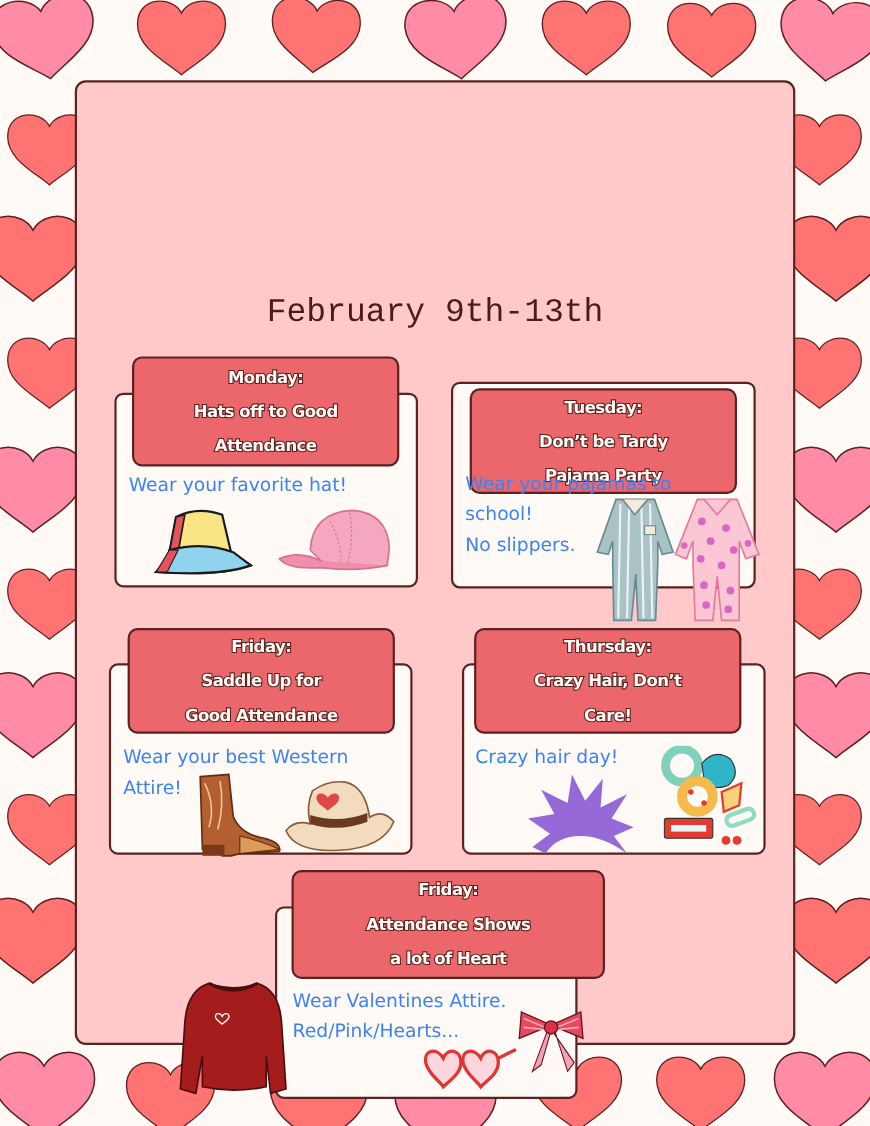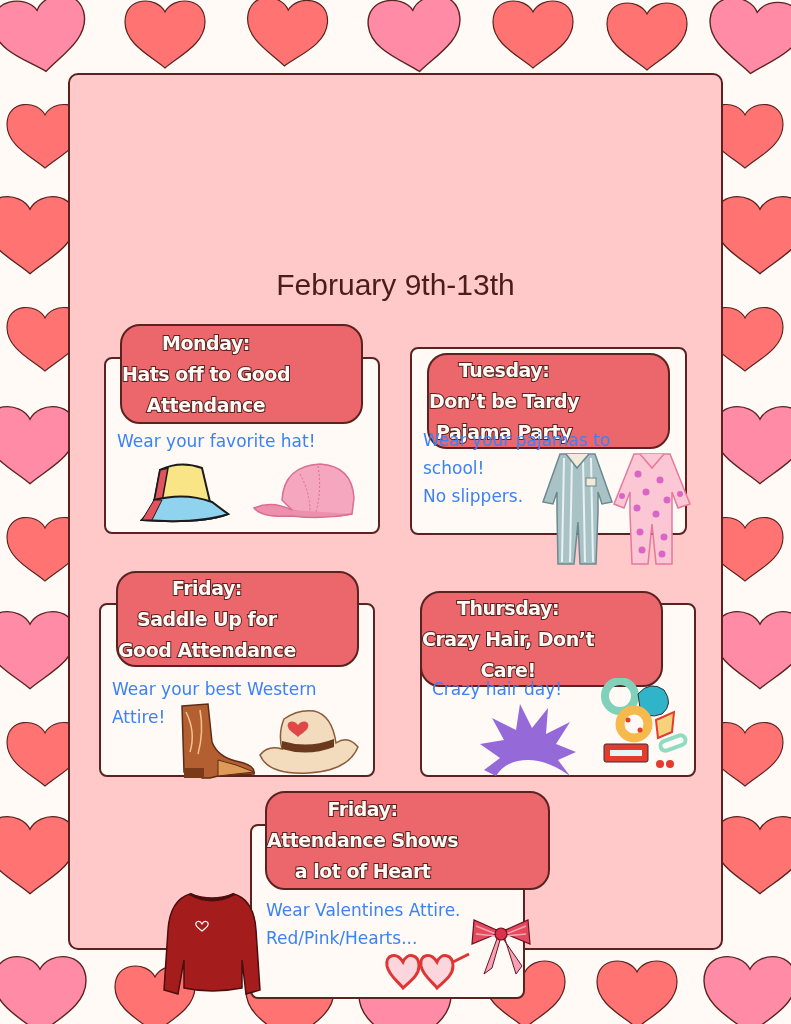--- a/index.html
+++ b/index.html
@@ -30,44 +30,44 @@
       letter-spacing: 1px;
       -webkit-text-stroke: 2.5px #5a2320;
       paint-order: stroke fill;
       text-transform: uppercase;
     }
     .title div { white-space: nowrap; }
     .date {
       position: absolute;
       left: 0; right: 0; top: 193px;
       text-align: center;
-      font-family: Liberation Sans, sans-serif;
+      font-family: Liberation Mono, monospace;
       font-size: 30px;
       color: #4a1d1a;
     }
     .card {
       position: absolute;
       background: #fffaf5;
       border: 2px solid #5a2320;
       border-radius: 8px;
       z-index: 2;
     }
     .card-title {
       position: absolute;
       background: #eb676c;
       border: 2px solid #5a2320;
-      border-radius: 20px;
+      border-radius: 9px;
       z-index: 3;
       display: flex;
       align-items: center;
-      justify-content: flex-start;
+      justify-content: center;
       text-align: center;
       font-family: "DejaVu Sans", sans-serif;
       font-weight: bold;
-      font-size: 19px;
+      font-size: 15px;
       line-height: 31px;
       color: #fffaf5;
       -webkit-text-stroke: 2px #5a2320;
       paint-order: stroke fill;
       letter-spacing: -0.5px;
     }
     .card-title .t { white-space: pre-line; }
     .card-text {
       position: absolute;
       z-index: 4;
@@ -200,21 +200,21 @@
   <path d="M40,58 Q58,62 76,70 L40,74 Z" fill="#dd9a58" stroke="#5c2d14" stroke-width="1"></path>
   <rect x="6" y="66" width="20" height="10" fill="#7a3a1a"></rect>
 </svg>
 <svg class="art" style="left:258px; top:705px;" width="102" height="72" viewBox="0 0 102 72">
   <path d="M2,50 Q10,70 50,68 Q90,66 100,42 Q90,30 78,38 Q74,10 56,6 Q40,4 26,14 Q20,28 24,44 Q10,40 2,50 Z" fill="#f2dcbd" stroke="#8a5a3a" stroke-width="1.5"></path>
   <path d="M24,36 Q50,44 76,34 L76,42 Q50,52 24,44 Z" fill="#6b3a1e"></path>
   <path d="M40,20 C36,14 28,16 30,22 C31,26 36,28 40,32 C44,28 49,26 50,22 C52,16 44,14 40,20 Z" fill="#e04848"></path>
 </svg>
 
 <div class="card" style="left:420px; top:603px; width:276px; height:174px;"></div>
-<div class="card-title" style="left:420px; top:571px; width:243px; height:96px;margin-top:20px;">
+<div class="card-title" style="left:431px; top:571px; width:243px; height:96px;">
   <span class="t">Thursday:
 Crazy Hair, Don’t
 Care!</span>
 </div>
 <div class="card-text" style="left:432px; top:675px;">Crazy hair day!</div>
 <svg class="art" style="left:478px; top:700px;" width="100" height="78" viewBox="0 0 100 78">
   <path d="M6,70 L22,58 L2,44 L26,40 L14,18 L38,30 L42,4 L54,28 L70,8 L68,34 L92,22 L78,44 L98,52 L80,60 L92,76 Q70,60 50,60 Q28,60 18,76 Z" fill="#9569d8"></path>
 </svg>
 <svg class="art" style="left:598px; top:678px;" width="95" height="96" viewBox="0 0 95 96">
   <circle cx="22" cy="18" r="15" fill="none" stroke="#7fd1b9" stroke-width="8"></circle>

